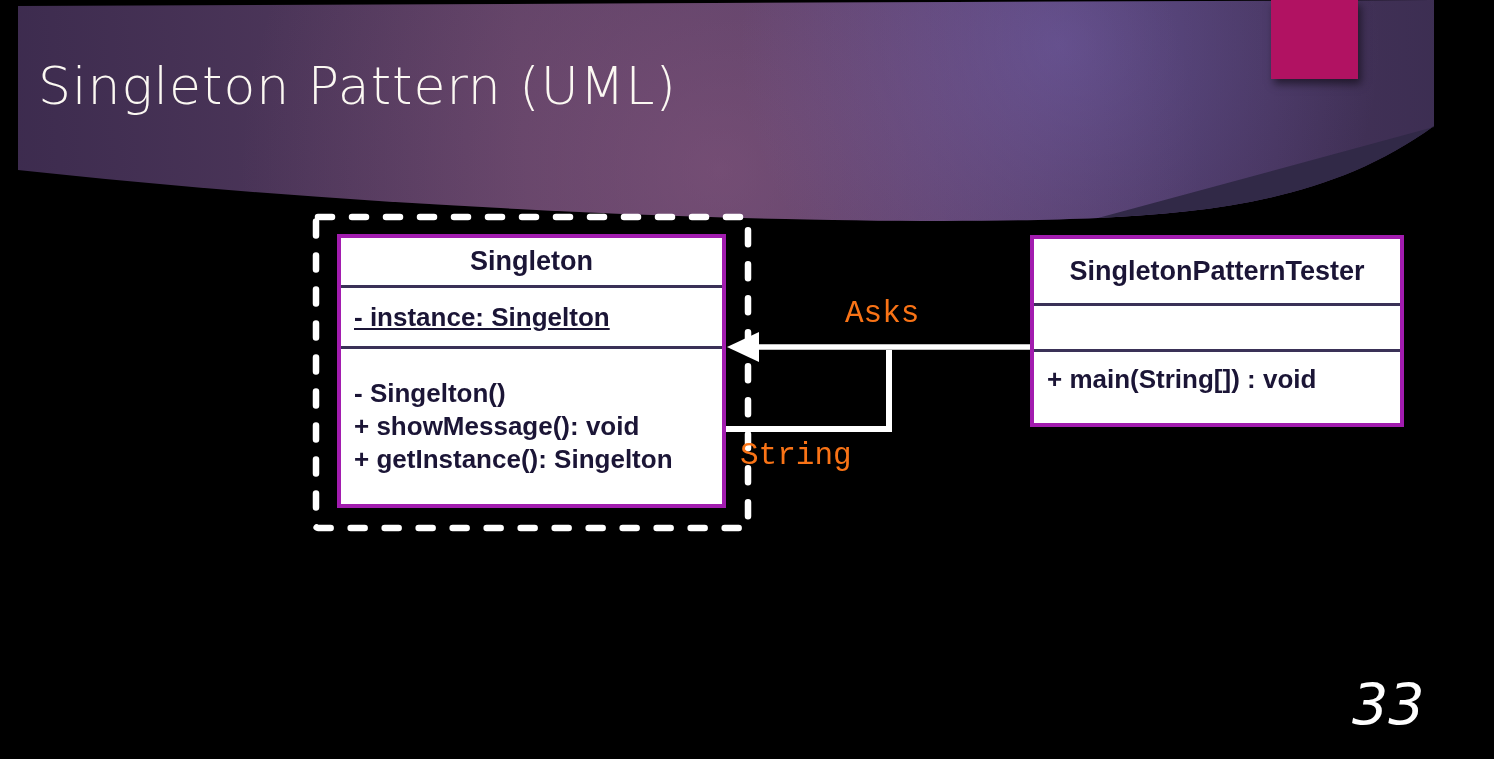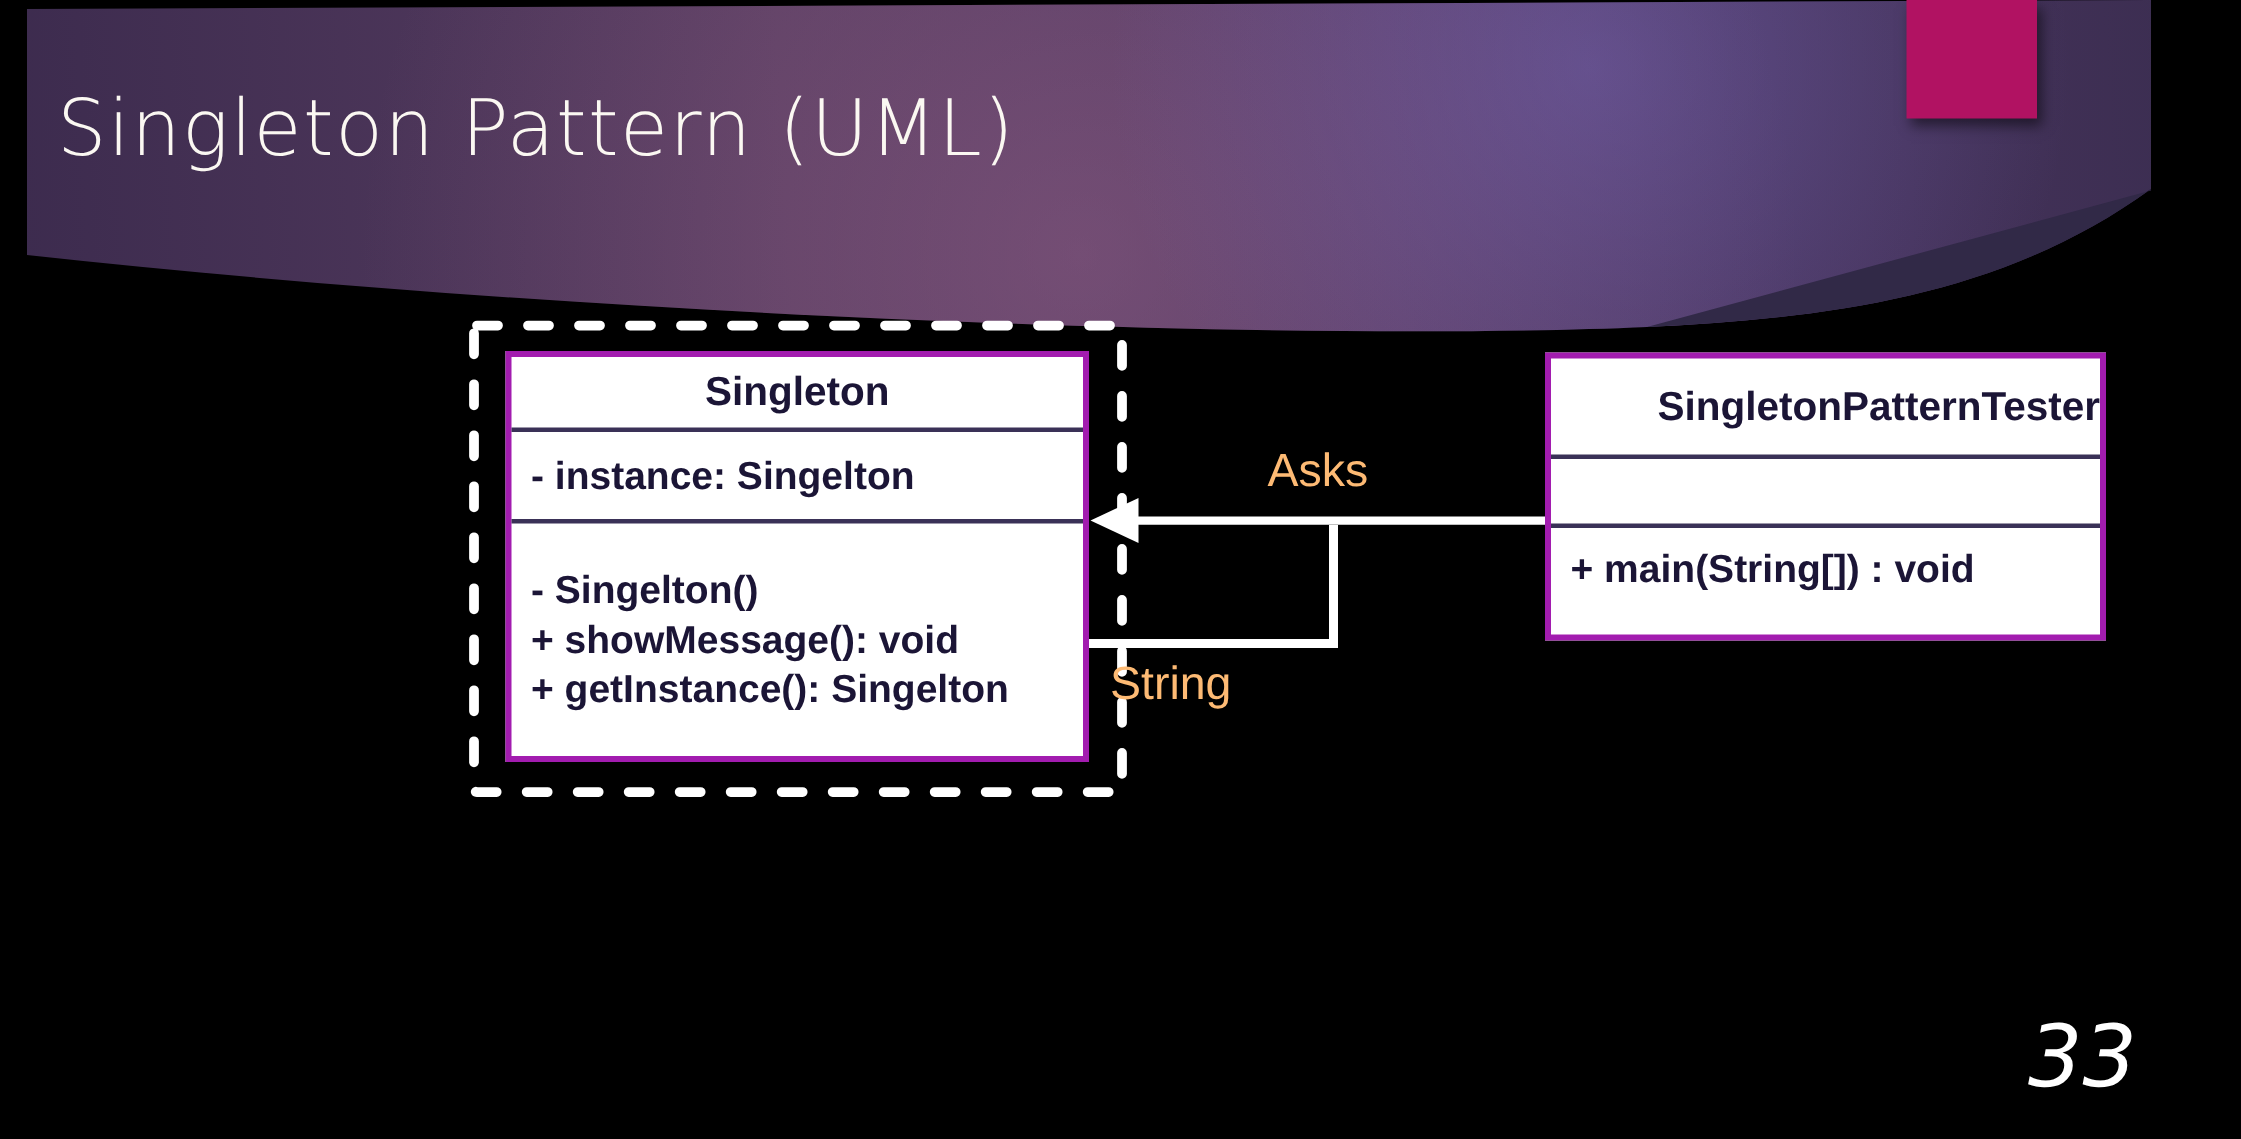--- a/index.html
+++ b/index.html
@@ -32,34 +32,34 @@
     color:#1b1536;font-weight:bold;
   }
   .uml-box .cls-name{
     border-bottom:3px solid #3a3157;
     text-align:center;font-size:27px;
   }
   .singleton{left:337px;top:234px;width:389px;height:274px;}
   .singleton .cls-name{height:47px;line-height:47px;}
   .singleton .cls-attrs{
     height:58px;border-bottom:3px solid #3a3157;
-    display:flex;align-items:center;padding-left:13px;font-size:26px;
+    display:flex;align-items:center;padding-left:13px;font-size:26px;text-decoration:underline;
   }
   .singleton .cls-methods{padding:28px 11px 0 13px;font-size:26px;line-height:33px;}
   .tester{left:1030px;top:235px;width:374px;height:192px;}
-  .tester .cls-name{height:64px;line-height:64px;text-align:right;}
+  .tester .cls-name{height:64px;line-height:64px;}
   .tester .cls-attrs{height:43px;border-bottom:3px solid #3a3157;}
   .tester .cls-methods{height:54px;display:flex;align-items:center;padding-left:13px;font-size:26px;}
   
   #diagram-svg{position:absolute;left:0;top:0;}
   .connector-label{
     position:absolute;
-    font-family:Liberation Sans, sans-serif;
+    font-family:Liberation Mono, monospace;
     font-weight:200;
-    font-size:31px;color:#fdba74;white-space:nowrap;
+    font-size:31px;color:#f97316;white-space:nowrap;
   }
   .label-asks{left:845px;top:296px;}
   .label-returns{left:740px;top:438px;}
   .page-number{
     position:absolute;left:1352px;top:672px;
     font-family:"DejaVu Sans","Liberation Sans",sans-serif;
     font-weight:200;font-size:57px;color:#fff;font-style:italic;
   }
 </style>
 </head>

